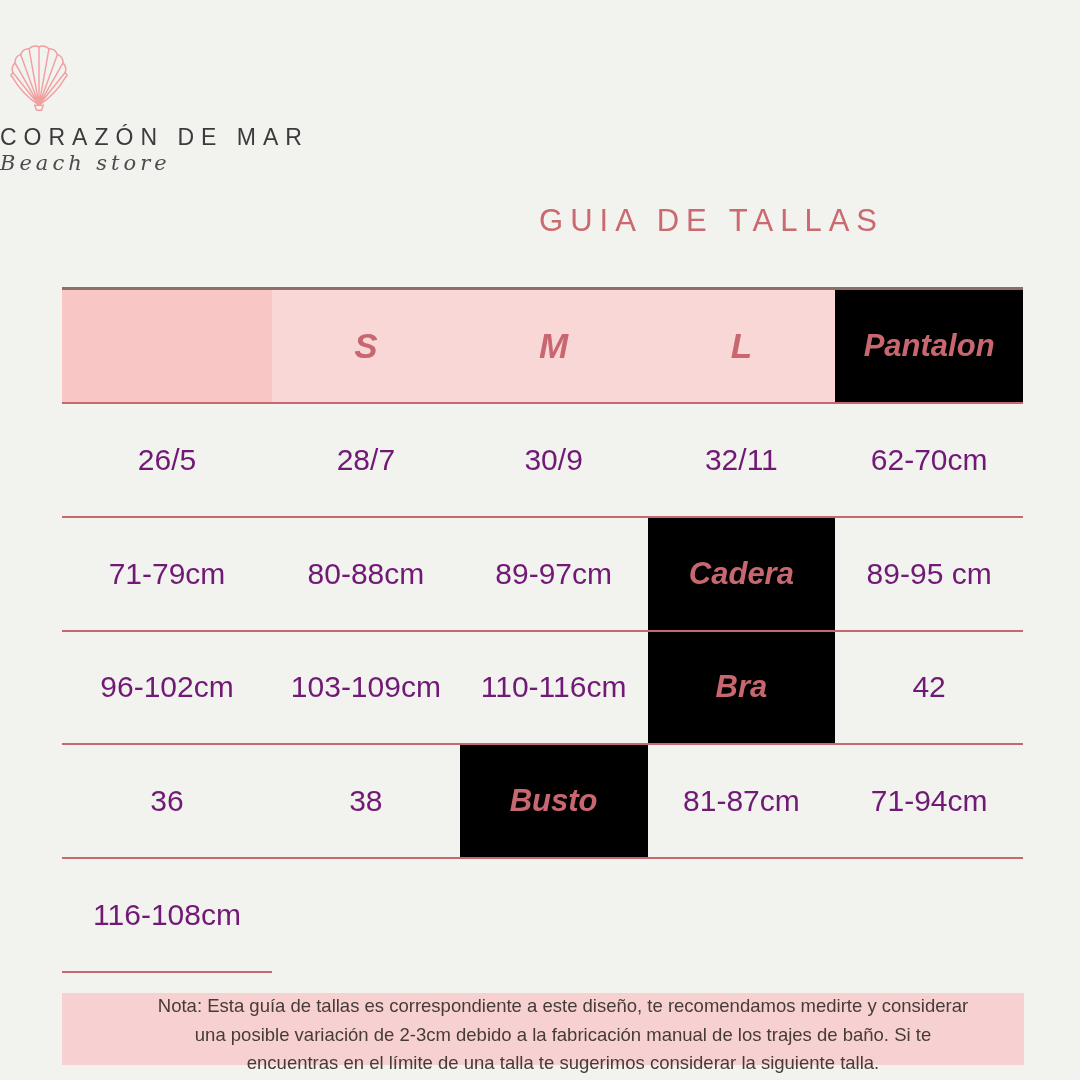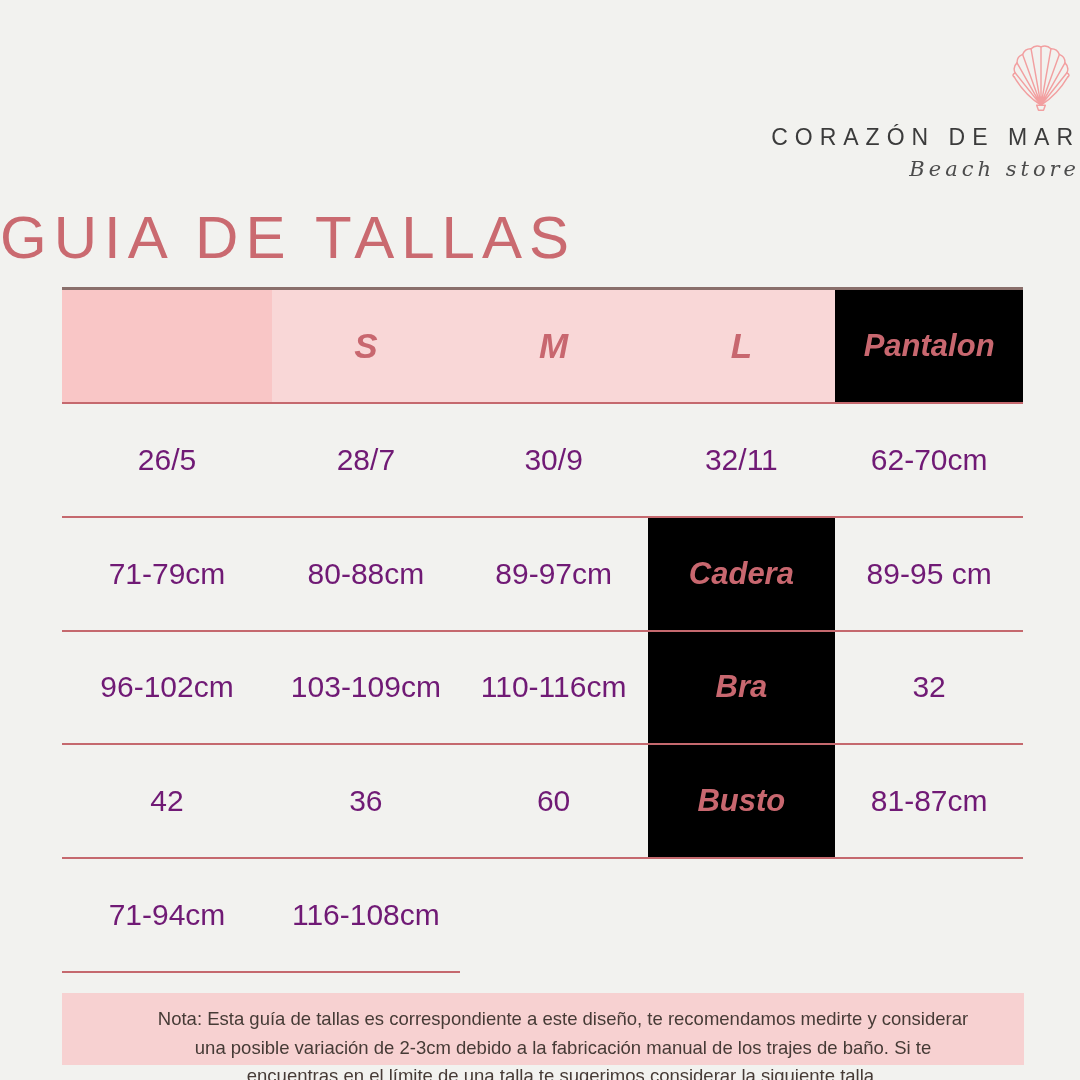--- a/index.html
+++ b/index.html
@@ -14,50 +14,49 @@
     height: 1080px;
     background: #f2f2ef;
     overflow: hidden;
   }
 
   
   .brand {
     position: absolute;
     top: 0; left: 0;
     width: 1080px;
-    text-align: right;
+    text-align: left;
   }
   .shell-wrap {
     margin-top: 44px;
     height: 72px;
   }
   .brand-name {
     margin-top: 8px;
     font-size: 23px;
     font-weight: 300;
     letter-spacing: 7px;
     color: #3b3b3b;
   }
   .brand-tagline {
-    margin-top: 6px;
+    margin-top: 0;
     font-family: "DejaVu Serif", serif;
     font-style: italic;
     font-size: 21px;
     letter-spacing: 4px;
     color: #4c4c4c;
-    padding-left: 8px;
   }
 
   
   .page-title {
     position: absolute;
     top: 203px; left: 0;
     width: 884px;
-    text-align: left;
-    font-size: 60px;
+    text-align: right;
+    font-size: 31px;
     font-weight: 300;
     letter-spacing: 7px;
     color: #ca6a70;
   }
 
   
   .size-table {
     position: absolute;
     left: 62px;
     top: 287px;
@@ -100,21 +99,21 @@
   
   .note-box {
     position: absolute;
     left: 62px;
     top: 993px;
     width: 962px;
     height: 72px;
     background: #f7d1d1;
     box-sizing: border-box;
     display: flex;
-    align-items: flex-start;
+    align-items: center;
     justify-content: center;
     padding-left: 40px;
   }
   .note-text {
     padding: 12px 48px 0 48px;
     text-align: center;
     font-size: 18.5px;
     line-height: 1.55;
     color: #463b36;
   }
@@ -161,24 +160,23 @@
     <div class="cell value">80-88cm</div>
     <div class="cell value">89-97cm</div>
 
     <div class="cell row-label">Cadera</div>
     <div class="cell value">89-95 cm</div>
     <div class="cell value">96-102cm</div>
     <div class="cell value">103-109cm</div>
     <div class="cell value">110-116cm</div>
 
     <div class="cell row-label">Bra</div>
-    <div class="cell value">32</div>
     <div class="cell value">42</div>
     <div class="cell value">36</div>
-    <div class="cell value">60</div>
+    <div class="cell value">38</div>
 
     <div class="cell row-label">Busto</div>
     <div class="cell value">81-87cm</div>
     <div class="cell value">71-94cm</div>
     <div class="cell value">116-108cm</div>
   </div>
 
   <div class="note-box">
     <div class="note-text">Nota: Esta guía de tallas es correspondiente a este diseño, te recomendamos medirte y considerar una posible variación de 2-3cm debido a la fabricación manual de los trajes de baño. Si te encuentras en el límite de una talla te sugerimos considerar la siguiente talla.</div>
   </div>

